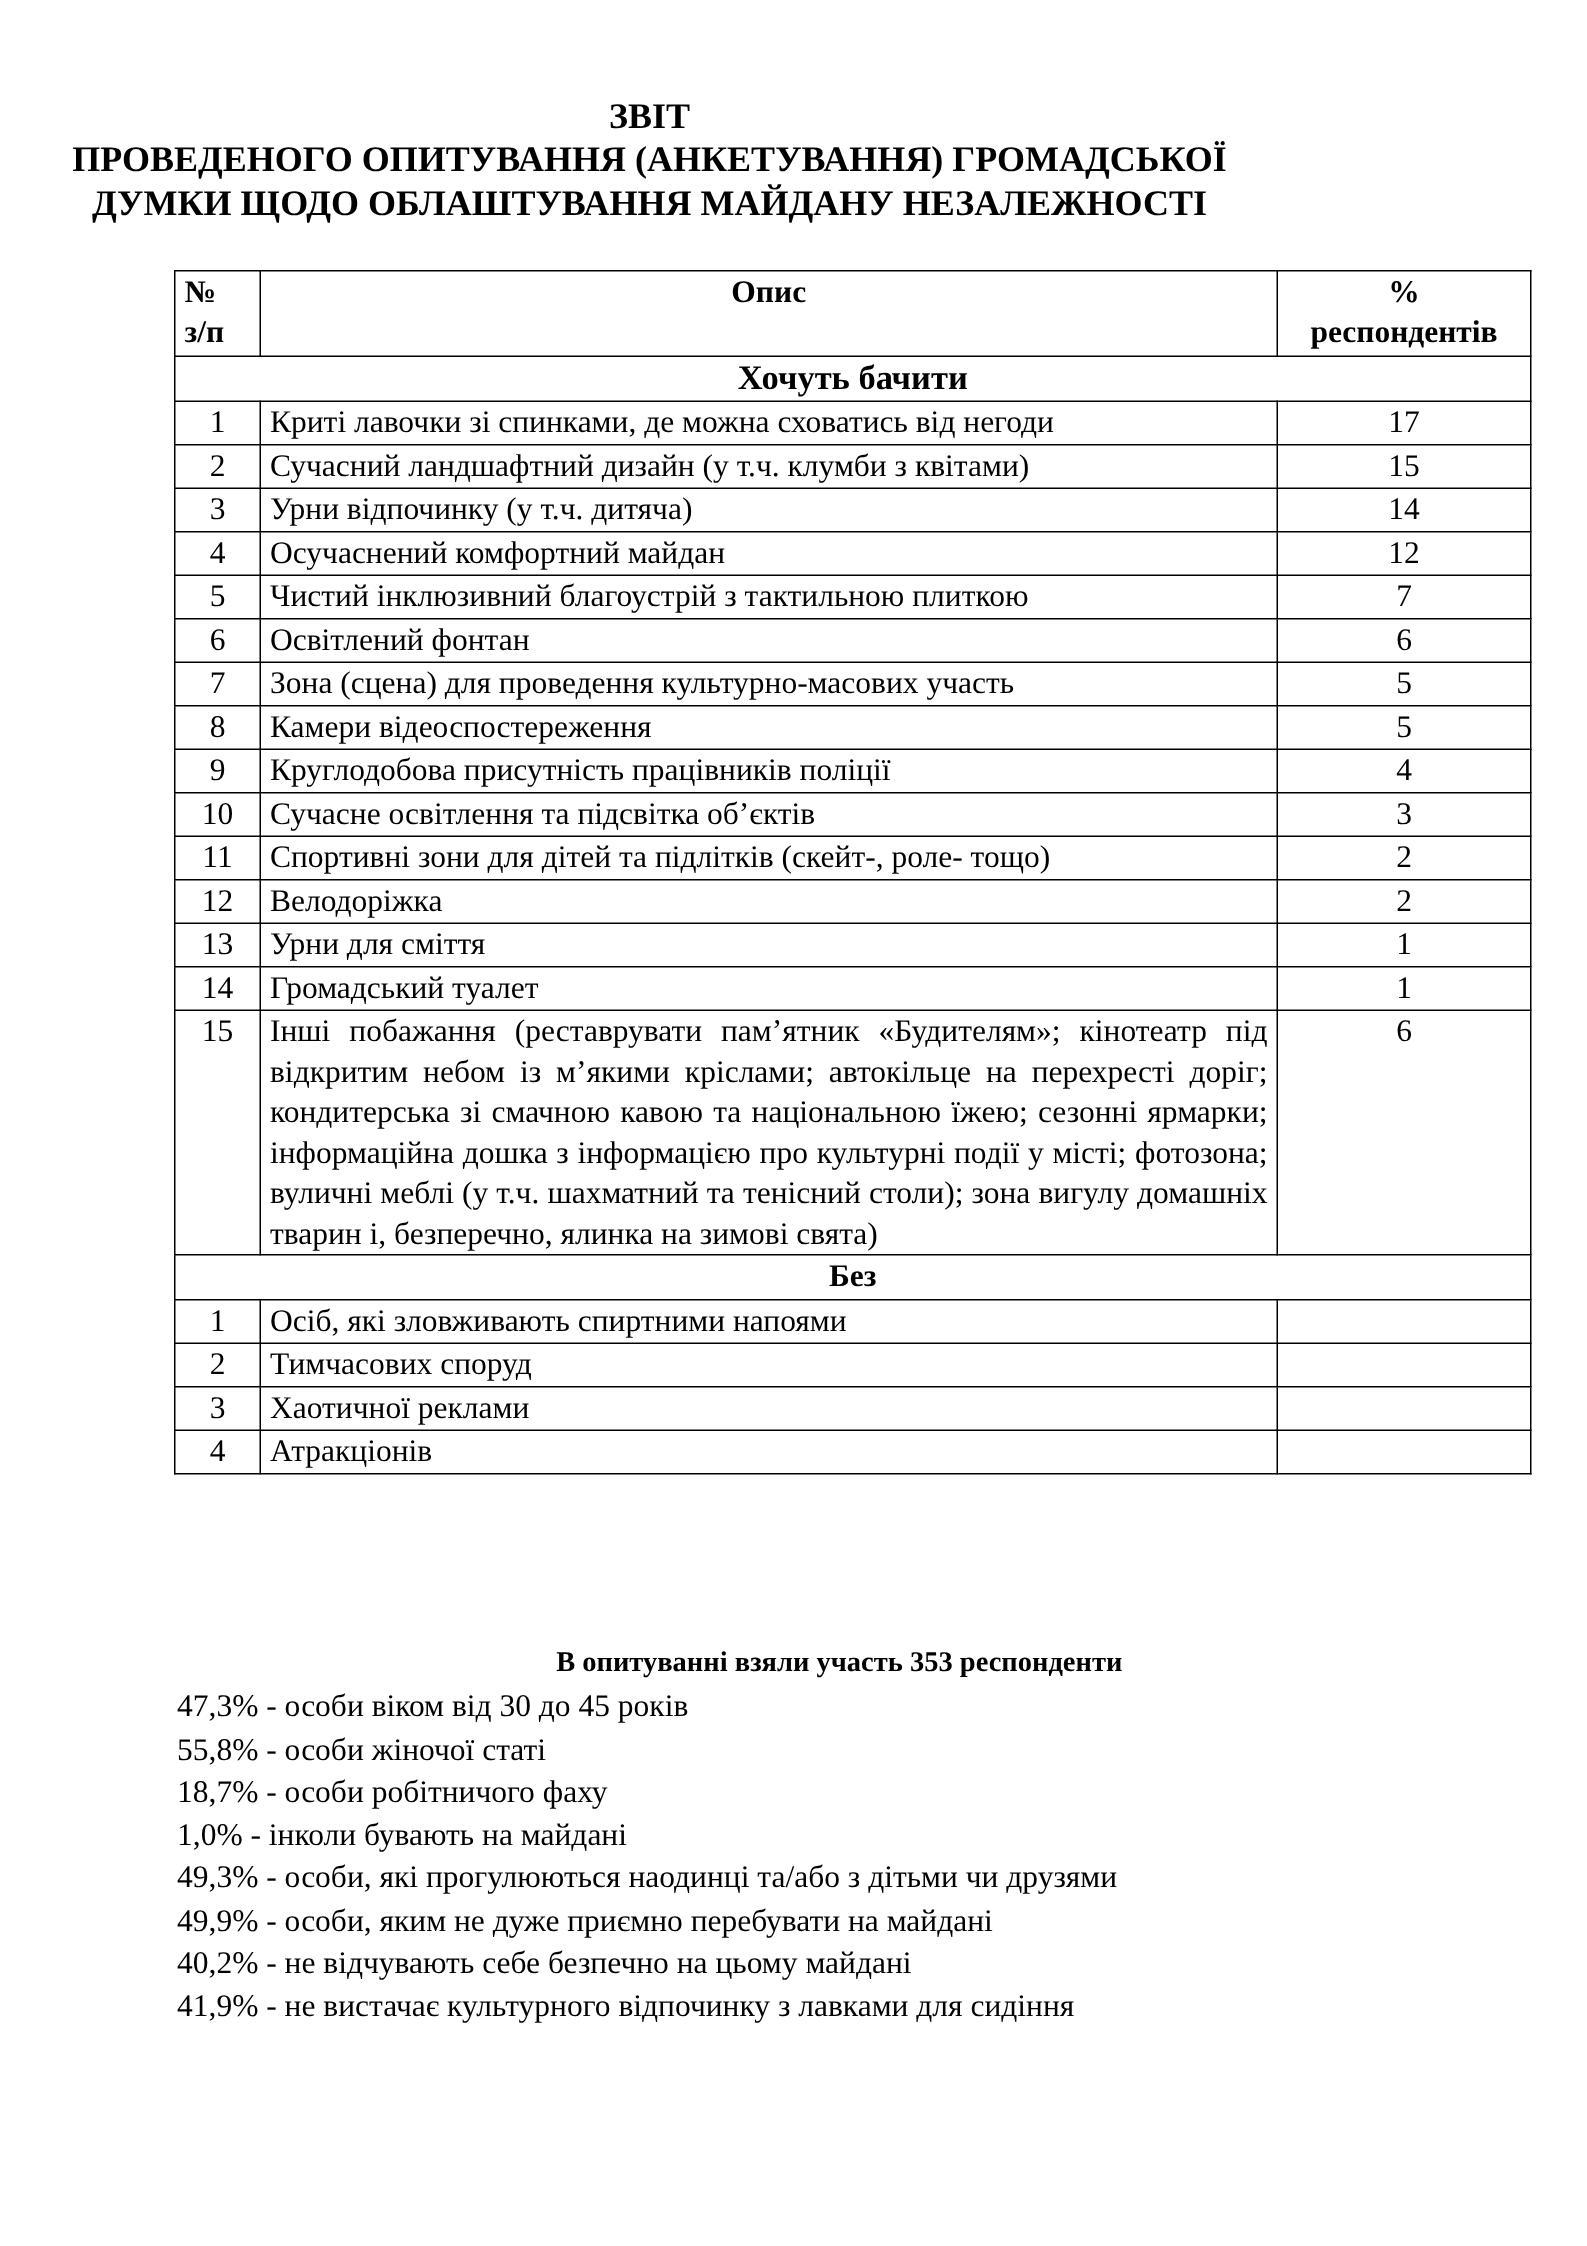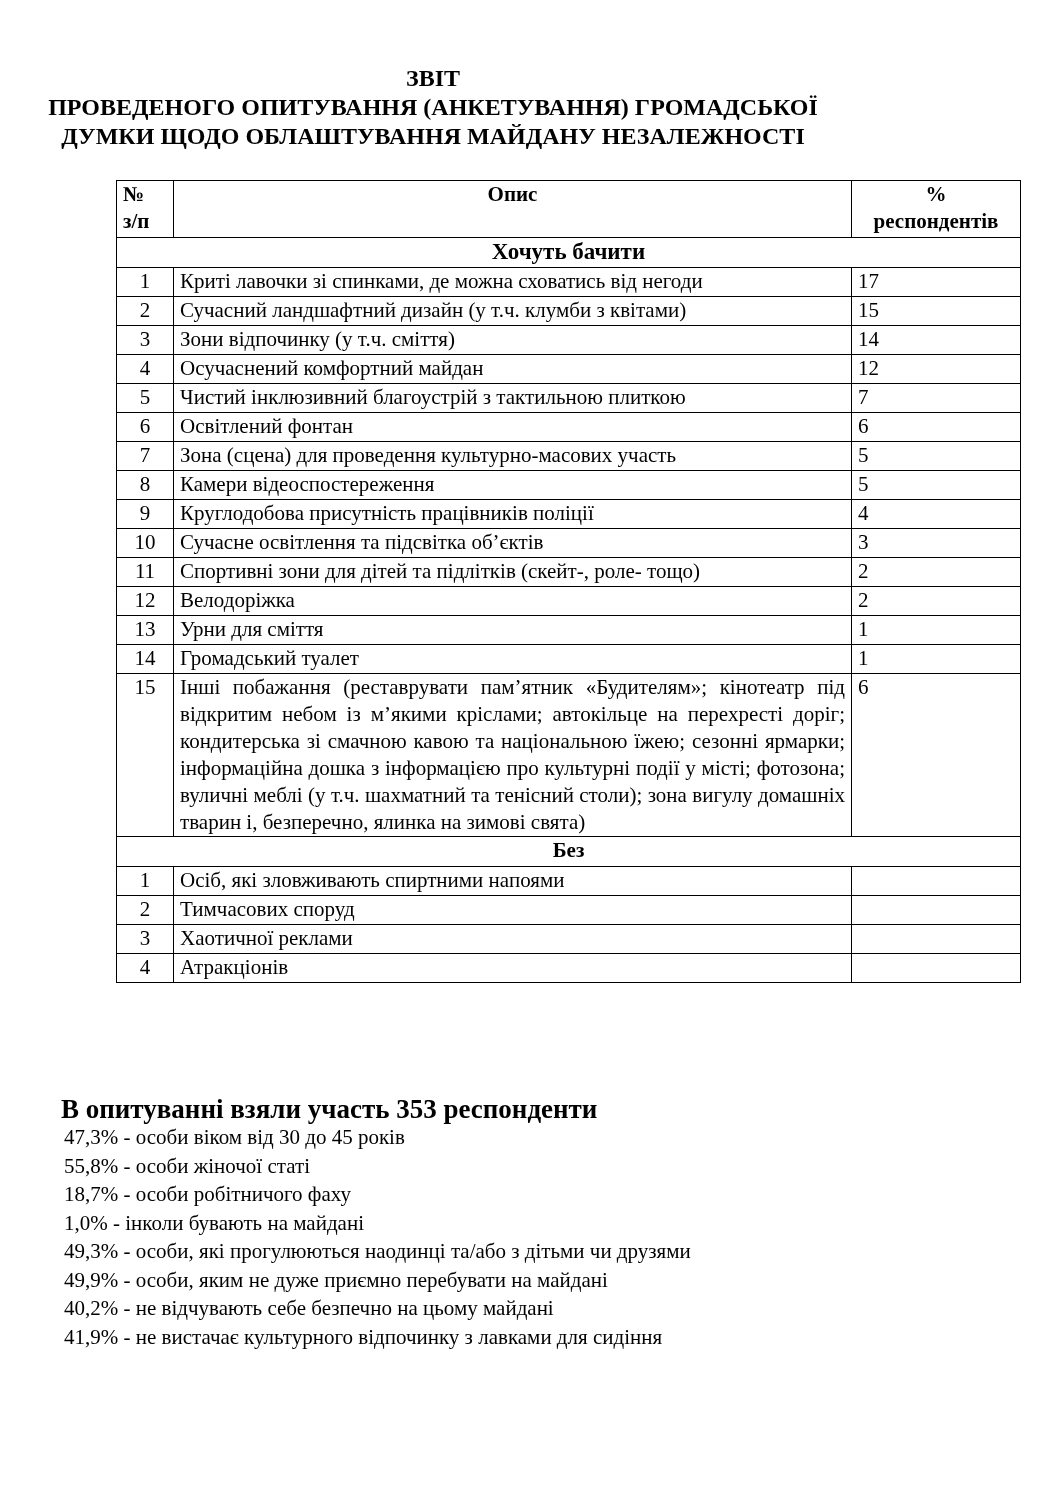--- a/index.html
+++ b/index.html
@@ -24,32 +24,32 @@
   col.c-num { width: 57px; }
   col.c-desc { width: 678px; }
   col.c-pct { width: 169px; }
   th { font-weight: bold; font-size: 21px; }
   th.h-num { text-align: left; padding-top: 2px; line-height: 29px; height: 56px; }
   th.h-desc { text-align: center; line-height: 29px; padding-top: 2px; }
   th.h-pct { text-align: center; line-height: 29px; padding-top: 2px; }
   td.section { text-align: center; font-weight: bold; font-size: 23px; height: 29px; line-height: 29px; }
   td.section.small { font-size: 21px; }
   td.num { text-align: center; }
-  td.val { }
+  td.val { text-align: center; }
   tr.row td { height: 28px; }
   td.justify { text-align: justify; text-align-last: left; }
   .summary {
     position: absolute; left: 0; top: 1095px; width: 1058px;
   }
   .summary-title {
-    font-weight: bold; font-size: 27px; line-height: 28px;
+    text-align: center; font-weight: bold; font-size: 19px; line-height: 28px;
     padding-left: 61px;
   }
   .summary-list {
-    list-style: none; margin: 0; padding: 0 0 0 64px;
+    list-style: none; margin: 0; padding: 0 0 0 118px;
     font-size: 21px; line-height: 28.5px;
   }
 </style>
 </head>
 <body>
 
 <div class="title-block">
   <div>ЗВІТ</div>
   <div>ПРОВЕДЕНОГО ОПИТУВАННЯ (АНКЕТУВАННЯ) ГРОМАДСЬКОЇ</div>
   <div>ДУМКИ ЩОДО ОБЛАШТУВАННЯ МАЙДАНУ НЕЗАЛЕЖНОСТІ</div>
@@ -83,21 +83,21 @@
         <td>Криті лавочки зі спинками, де можна сховатись від негоди</td>
         <td class="val">17</td>
       </tr>
       <tr class="row">
         <td class="num">2</td>
         <td>Сучасний ландшафтний дизайн (у т.ч. клумби з квітами)</td>
         <td class="val">15</td>
       </tr>
       <tr class="row">
         <td class="num">3</td>
-        <td>Зони відпочинку (у т.ч. сміття)</td>
+        <td>Урни відпочинку (у т.ч. дитяча)</td>
         <td class="val">14</td>
       </tr>
       <tr class="row">
         <td class="num">4</td>
         <td>Осучаснений комфортний майдан</td>
         <td class="val">12</td>
       </tr>
       <tr class="row">
         <td class="num">5</td>
         <td>Чистий інклюзивний благоустрій з тактильною плиткою</td>

